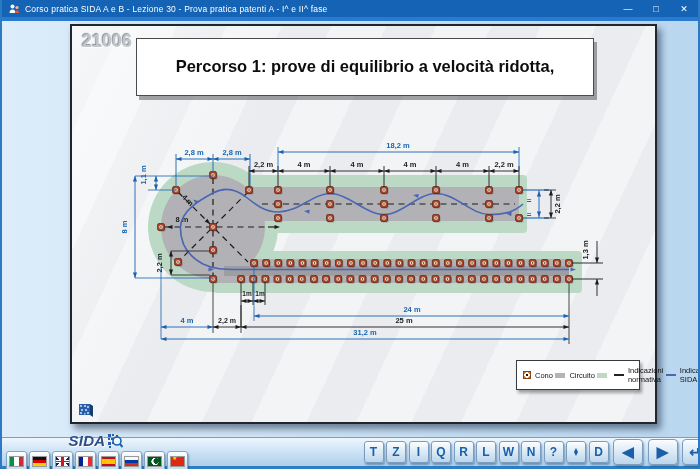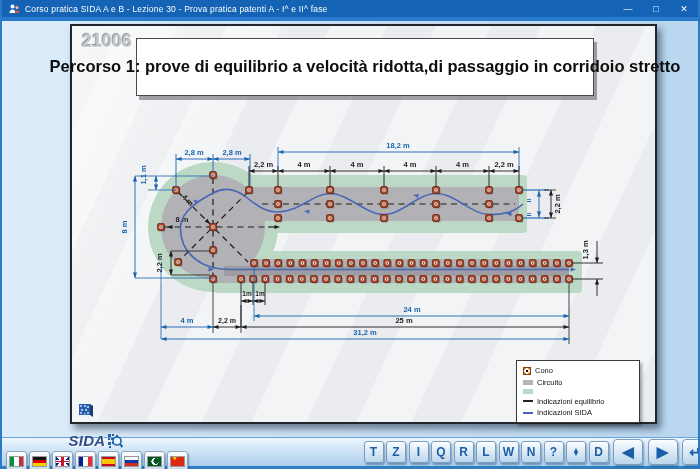--- a/index.html
+++ b/index.html
@@ -20,21 +20,21 @@
       repeating-linear-gradient(115deg,#eaecef 0 45px,#f2f4f6 45px 95px);
     border:2px solid #20262e;box-shadow:4px 5px 7px rgba(8,25,50,.5);margin-left:12px;}
   .slide-number{position:absolute;left:10px;top:5px;font-size:18px;font-weight:bold;color:#c3c7cd;
     text-shadow:-1px -1px 1px #8d939c,1px 1px 1px #ffffff;}
   .title-box{position:absolute;left:64px;top:12px;width:458px;height:58px;background:#fff;border:1px solid #4a4a4a;
     box-shadow:3px 4px 0 rgba(60,60,65,.45);display:flex;flex-direction:row;align-items:center;justify-content:center;}
   .title-box div{font-size:16.5px;font-weight:bold;color:#0d0d0d;line-height:1.4;white-space:nowrap;}
   #diagram{position:absolute;left:0;top:0;width:587px;height:400px;pointer-events:none;}
   
   .legend{position:absolute;left:444px;top:334px;width:124px;background:#fff;border:1px solid #3a3a3a;
-    box-shadow:2px 3px 3px rgba(0,0,0,.35);padding:5px 6px;display:flex;flex-direction:column;gap:2.5px;}
+    box-shadow:2px 3px 3px rgba(0,0,0,.35);padding:5px 6px;display:flex;flex-direction:row;gap:2.5px;}
   .lg-row{display:flex;align-items:center;font-size:7.5px;color:#111;line-height:1.2;}
   .sw{flex:0 0 auto;margin-right:4px;}
   .sw-cone{width:8px;height:8px;border:1px solid #8a4210;background:radial-gradient(circle at 50% 50%,#20100a 0 1px,#ffffff 1px 2.6px,#e07f2a 2.7px);}
   .sw-gray{width:10px;height:5px;background:#b5b5b9;}
   .sw-green{width:10px;height:5px;background:#bcd9c6;}
   .sw-black-line{width:10px;height:2px;background:#222;}
   .sw-blue-line{width:10px;height:2px;background:#4a66b4;}
   .slide-logo{position:absolute;left:6px;bottom:4px;width:16px;height:17px;}
   
   .toolbar{position:absolute;left:0;bottom:0;width:100%;height:32px;border-top:1px solid #67a3d8;border-bottom:3px solid #2f7fc4;
@@ -91,21 +91,20 @@
       <div class="tb-btn">□</div>
       <div class="tb-btn close">✕</div>
     </div>
   </div>
   <div class="accent"></div>
 
   <div class="slide">
     <div class="slide-number">21006</div>
     <div class="title-box">
       <div>Percorso 1: prove di equilibrio a velocità ridotta,</div>
-      <div>di passaggio in corridoio stretto</div>
     </div>
 
     <svg id="diagram" viewBox="0 0 587 400">
         <circle cx="141" cy="201" r="65" fill="#bcd9c6"></circle>
         <rect x="141" y="149" width="314" height="58" rx="4" fill="#bcd9c6"></rect>
         <rect x="141" y="225" width="369" height="42" rx="4" fill="#bcd9c6"></rect>
         <circle cx="141" cy="201" r="52" fill="#b2b2b6"></circle>
         <rect x="141" y="161" width="306" height="34" fill="#b2b2b6"></rect>
         <rect x="141" y="233" width="356" height="24" fill="#b2b2b6"></rect>
         <rect x="152" y="240" width="345" height="10" fill="#9d9da2"></rect>
@@ -737,21 +736,21 @@
       </div>
       <div class="lg-row">
         <span class="sw sw-gray"></span>
         <span>Circuito</span>
       </div>
       <div class="lg-row">
         <span class="sw sw-green"></span>
       </div>
       <div class="lg-row">
         <span class="sw sw-black-line"></span>
-        <span>Indicazioni equilibrio</span>
+        <span>Indicazioni normativa</span>
       </div>
       <div class="lg-row">
         <span class="sw sw-blue-line"></span>
         <span>Indicazioni SIDA</span>
       </div>
     </div>
 
     <svg class="slide-logo" viewBox="0 0 16 17">
       <rect x="1" y="3" width="11" height="11" fill="#2a5ea8"></rect>
       <path d="M12 3 L15 5 L15 16 L12 14 Z" fill="#163e74"></path>

